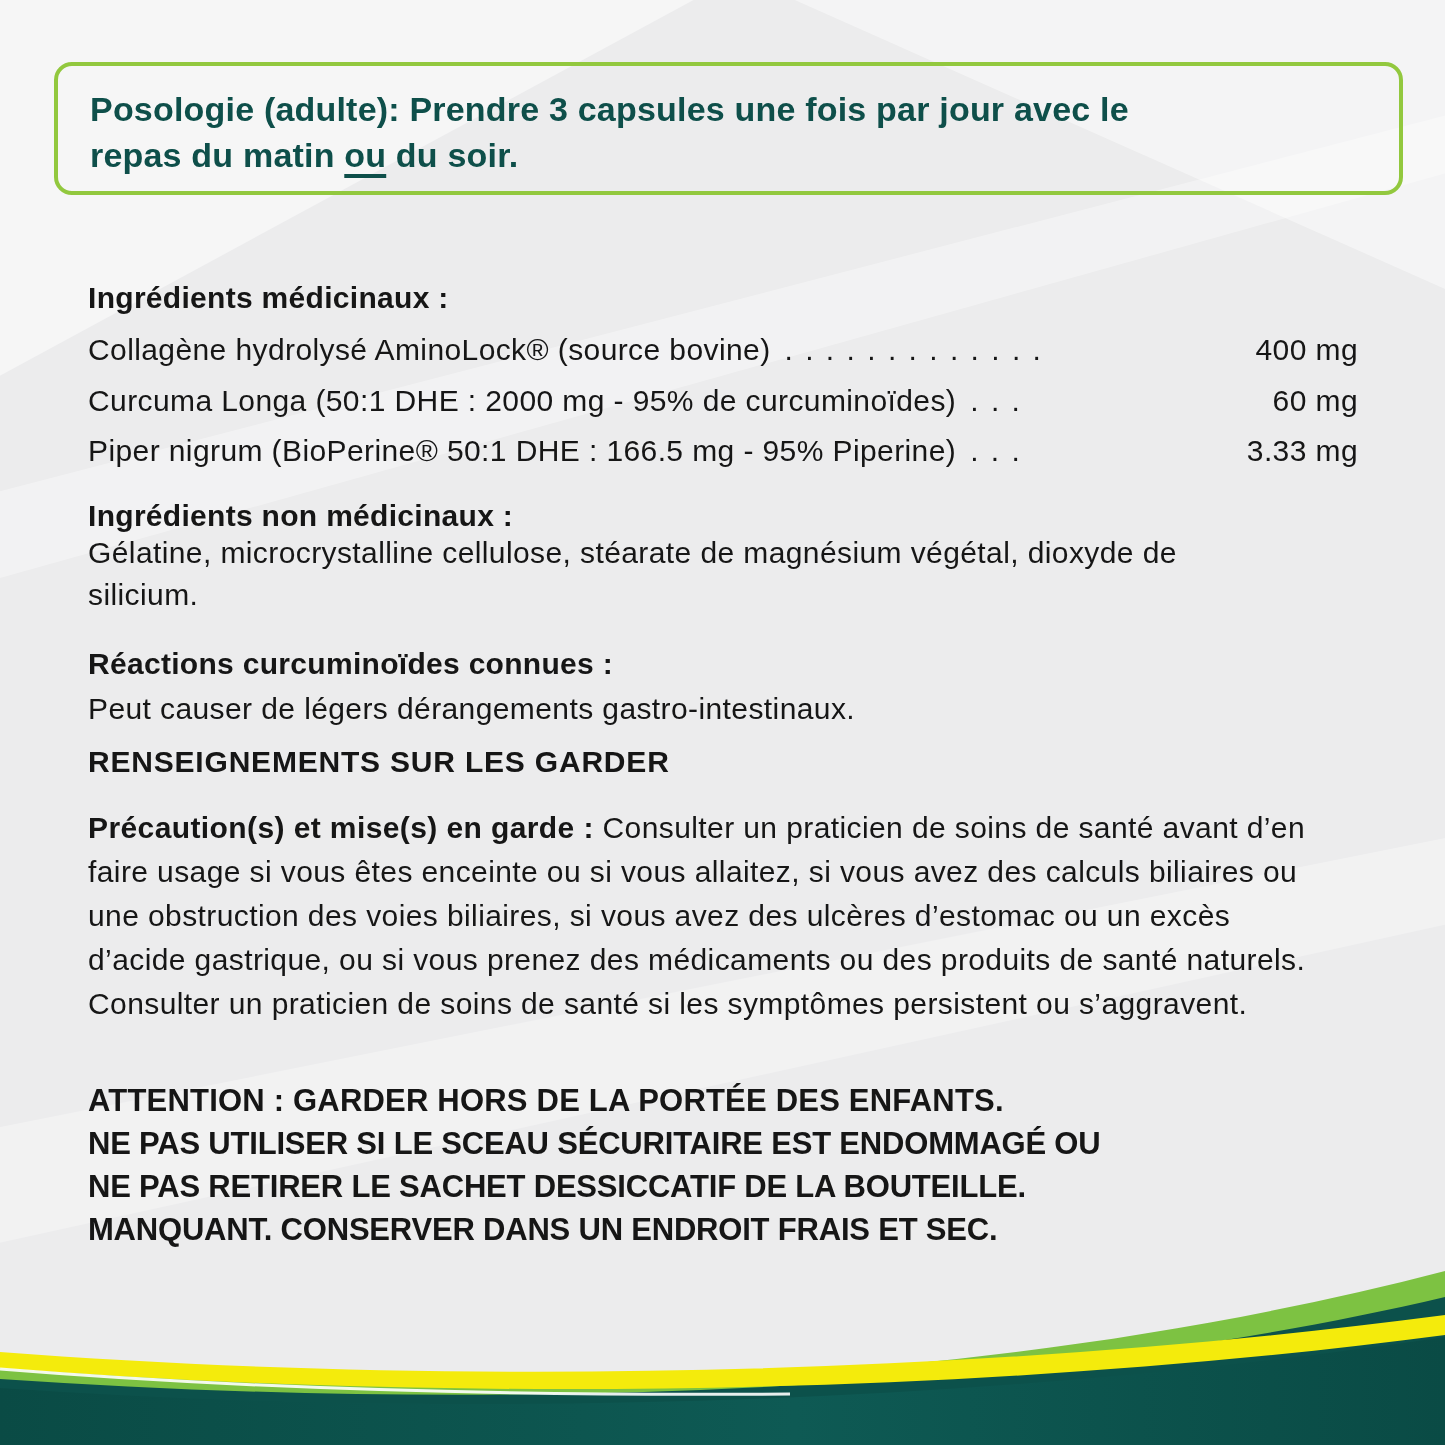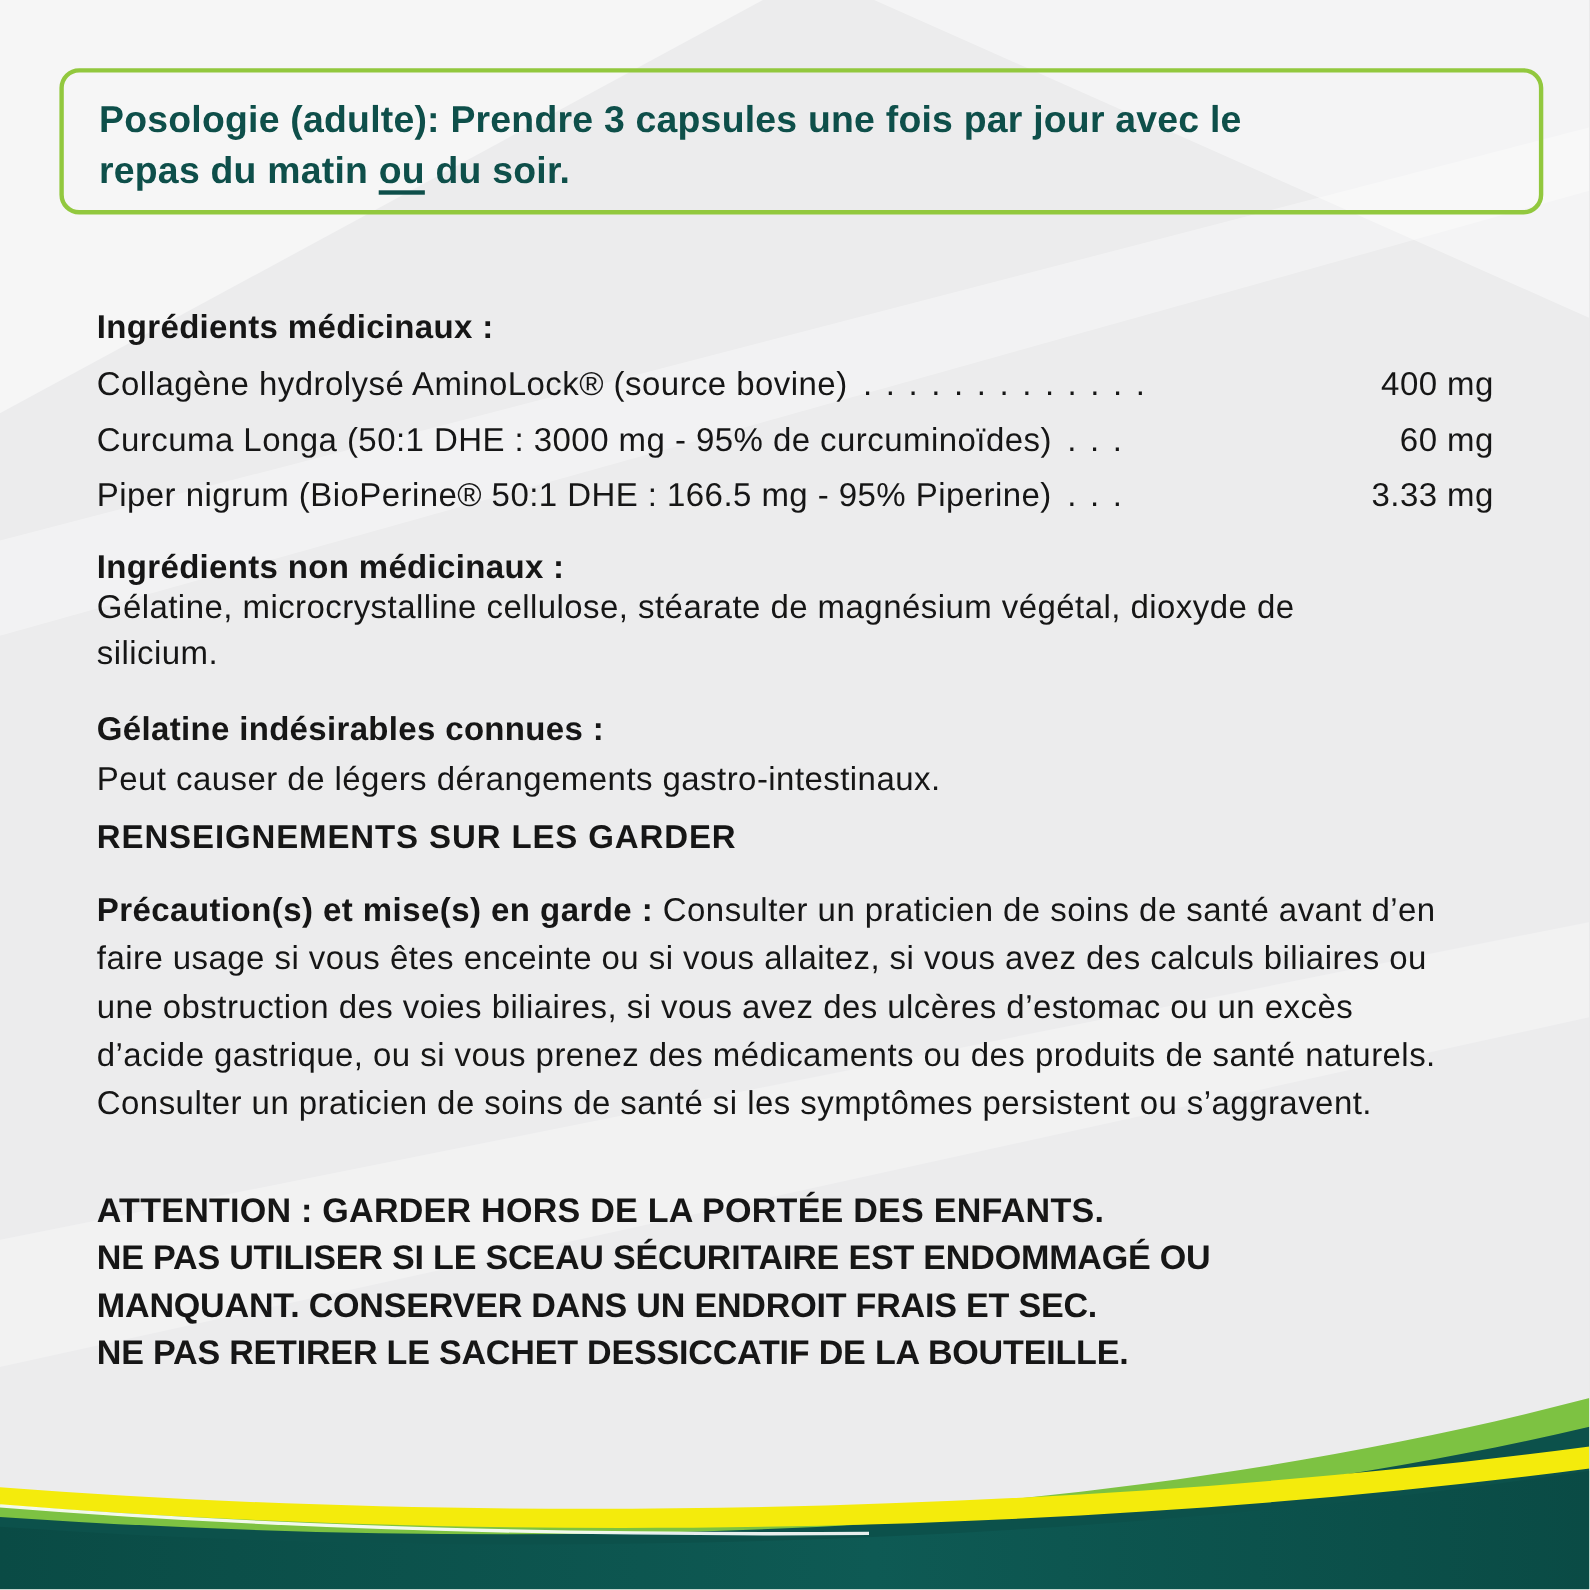--- a/index.html
+++ b/index.html
@@ -73,47 +73,47 @@
   </div>
 
   <div class="blk h-bold" style="top:281px;">Ingrédients médicinaux :</div>
 
   <div class="blk ing-row" style="top:333px;">
     <span class="ing-name">Collagène hydrolysé AminoLock® (source bovine)</span>
     <span class="ing-dots">. . . . . . . . . . . . .</span>
     <span class="ing-amount">400 mg</span>
   </div>
   <div class="blk ing-row" style="top:384px;">
-    <span class="ing-name">Curcuma Longa (50:1 DHE : 3000 mg - 95% de curcuminoïdes)</span>
+    <span class="ing-name">Curcuma Longa (50:1 DHE : 2000 mg - 95% de curcuminoïdes)</span>
     <span class="ing-dots">. . .</span>
     <span class="ing-amount">60 mg</span>
   </div>
   <div class="blk ing-row" style="top:434px;">
     <span class="ing-name">Piper nigrum (BioPerine® 50:1 DHE : 166.5 mg - 95% Piperine)</span>
     <span class="ing-dots">. . .</span>
     <span class="ing-amount">3.33 mg</span>
   </div>
 
   <div class="blk h-bold" style="top:499px;">Ingrédients non médicinaux :</div>
   <div class="blk body-txt" style="top:532px; width:1160px;">Gélatine, microcrystalline cellulose, stéarate de magnésium végétal, dioxyde de silicium.</div>
 
-  <div class="blk h-bold" style="top:647px;">Gélatine indésirables connues :</div>
+  <div class="blk h-bold" style="top:647px;">Réactions curcuminoïdes connues :</div>
   <div class="blk body-txt" style="top:688px; width:1300px;">Peut causer de légers dérangements gastro-intestinaux.</div>
 
   <div class="blk h-bold" style="top:745px; letter-spacing:0.8px;">RENSEIGNEMENTS SUR LES GARDER</div>
 
   <div class="blk precaution" style="top:806px;">
     <strong>Précaution(s) et mise(s) en garde : </strong><span>Consulter un praticien de soins de santé avant d’en faire usage si vous êtes enceinte ou si vous allaitez, si vous avez des calculs biliaires ou une obstruction des voies biliaires, si vous avez des ulcères d’estomac ou un excès d’acide gastrique, ou si vous prenez des médicaments ou des produits de santé naturels. Consulter un praticien de soins de santé si les symptômes persistent ou s’aggravent.</span>
   </div>
 
   <div class="blk" style="top:1079px;">
     <div class="attn-line first">ATTENTION : GARDER HORS DE LA PORTÉE DES ENFANTS.</div>
     <div class="attn-line rest">NE PAS UTILISER SI LE SCEAU SÉCURITAIRE EST ENDOMMAGÉ OU</div>
+    <div class="attn-line rest">NE PAS RETIRER LE SACHET DESSICCATIF DE LA BOUTEILLE.</div>
     <div class="attn-line rest">MANQUANT. CONSERVER DANS UN ENDROIT FRAIS ET SEC.</div>
-    <div class="attn-line rest">NE PAS RETIRER LE SACHET DESSICCATIF DE LA BOUTEILLE.</div>
   </div>
 
   <svg class="wave" viewBox="0 0 1445 178" preserveAspectRatio="none">
     <defs>
       <linearGradient id="tealGrad" x1="0" y1="0" x2="1" y2="0">
         <stop offset="0" stop-color="#0A4B45"></stop>
         <stop offset="0.55" stop-color="#0E5A54"></stop>
         <stop offset="1" stop-color="#0A4B45"></stop>
       </linearGradient>
     </defs>

